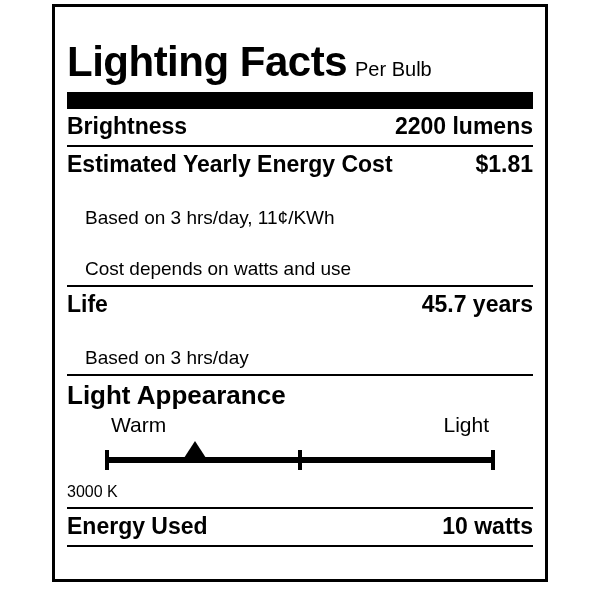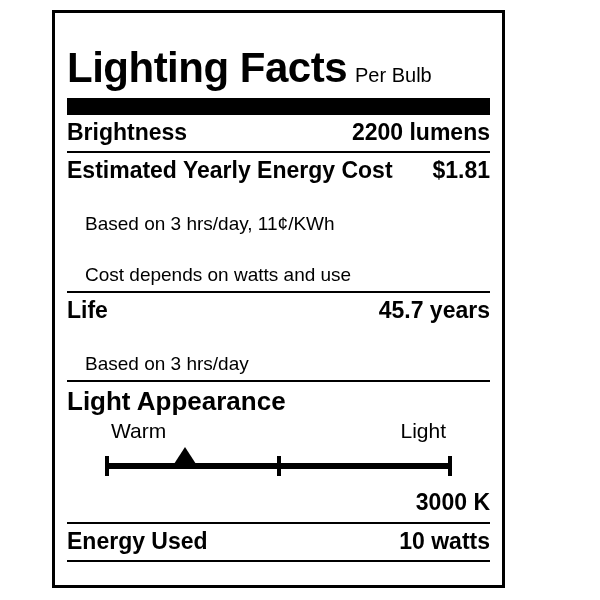--- a/index.html
+++ b/index.html
@@ -11,22 +11,22 @@
     width: 600px;
     height: 600px;
     font-family: "Liberation Sans", sans-serif;
     color: #000000;
     overflow: hidden;
   }
 
   .label-wrap {
     position: absolute;
     left: 52px;
-    top: 10px;
-    width: 453px;
+    top: 4px;
+    width: 496px;
     height: 578px;
     border: 3px solid #000000;
     box-sizing: border-box;
     background: #ffffff;
   }
 
   .inner {
     position: absolute;
     left: 12px;
     top: 8px;
@@ -125,23 +125,23 @@
     top: 0;
     left: 23%;
     margin-left: -11px;
     width: 0;
     height: 0;
     border-left: 11px solid transparent;
     border-right: 11px solid transparent;
     border-bottom: 17px solid #000000;
   }
   .kelvin {
-    text-align: right;
-    font-size: 23px;
-    font-weight: bold;
+    text-align: left;
+    font-size: 16px;
+    font-weight: normal;
     padding: 0 0 6px 0;
     margin-top: -4px;
   }
 
   .bottom-space {
     height: 58px;
   }
 </style>
 </head>
 <body>

